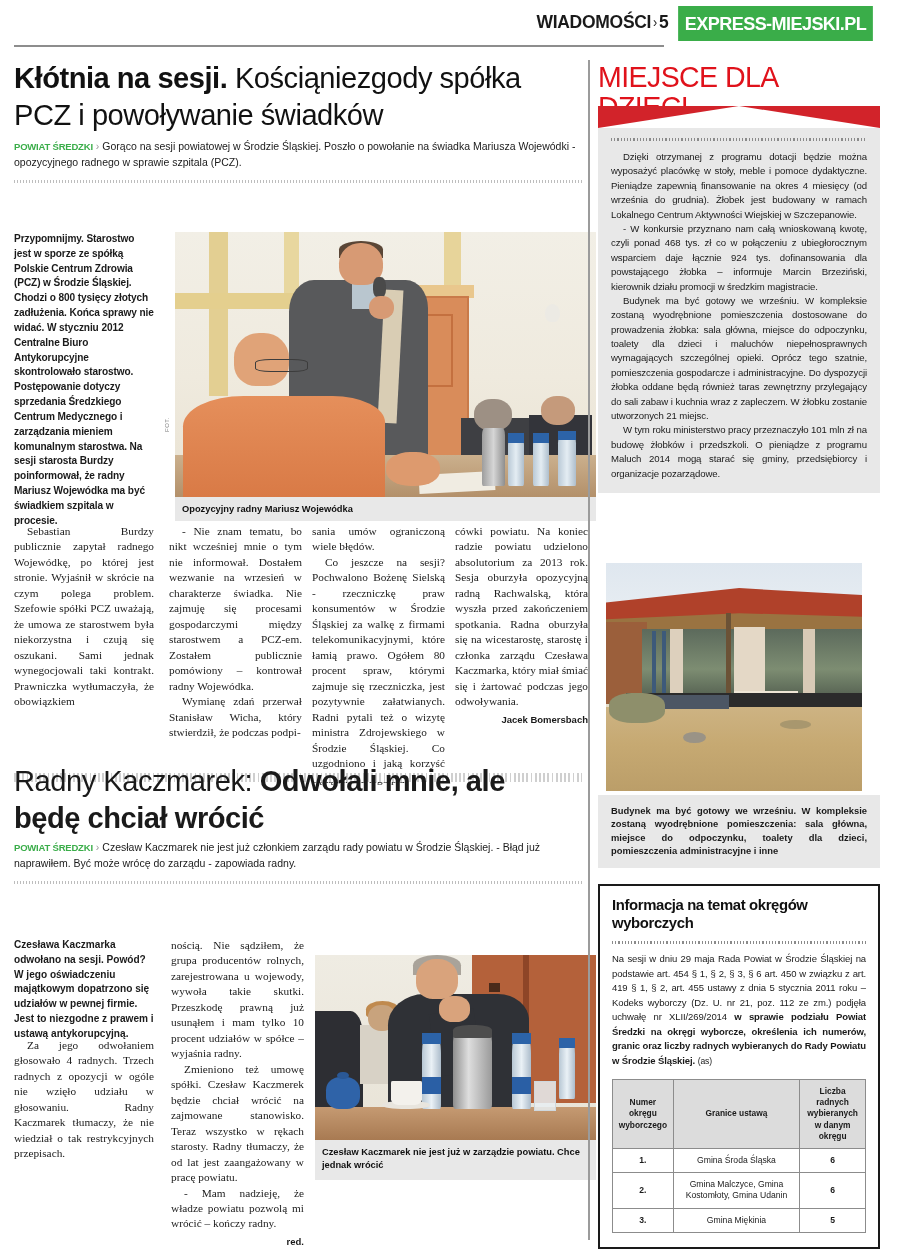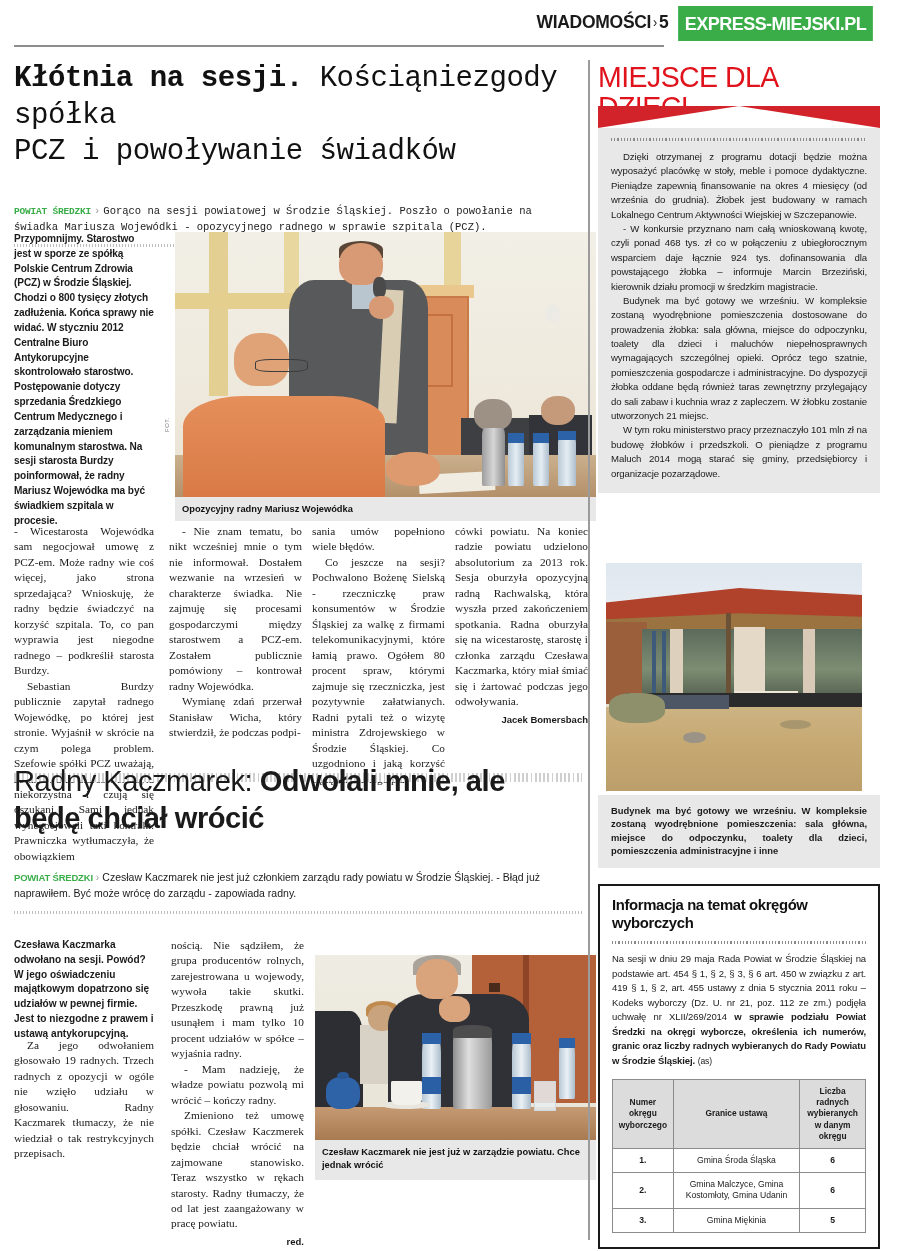--- a/index.html
+++ b/index.html
@@ -61,37 +61,36 @@
     left: 14px; top: 45px;
     width: 650px; height: 2px;
     background: #8d8d8d;
   }
 
   
   .main-col {
     position: absolute;
     left: 14px; top: 60px;
     width: 568px;
-    font-family: Liberation Mono, monospace;
   }
 
   .headline1 {
     font-size: 30px;
     line-height: 1.22;
     letter-spacing: -0.5px;
     color: #111;
     margin: 0 0 6px 0;
     font-weight: normal;
     transform: scaleX(0.97);
     transform-origin: left top;
   }
   .headline1 .hl-bold { font-weight: bold; }
 
   .kicker-row {
-    margin-top: 34px;
+    margin-top: 4px;
     font-size: 10.5px;
     line-height: 1.5;
     color: #1a1a1a;
   }
   .kicker-tag {
     color: #3aad49;
     font-weight: bold;
     font-size: 9.5px;
     letter-spacing: -0.2px;
   }
@@ -529,31 +528,30 @@
       <div class="p1-man-sit-body"></div>
       <div class="p1-man-sit-head"></div>
       <div class="p1-glasses"></div>
       <div class="p1-man-sit-hands"></div>
     </div>
   </div>
   <div class="photo-credit">FOT.</div>
   <div class="a1-photo-caption">Opozycyjny radny Mariusz Wojewódka</div>
 
   <div class="a1-c2 serif-col">
-    <p class="noind">- Wicestarosta Wojewódka sam negocjował umowę z PCZ-em. Może radny wie coś więcej, jako strona sprzedająca? Wnioskuję, że radny będzie świadczyć na korzyść szpitala. To, co pan wyprawia jest niegodne radnego – podkreślił starosta Burdzy.</p>
     <p>Sebastian Burdzy publicznie zapytał radnego Wojewódkę, po której jest stronie. Wyjaśnił w skrócie na czym polega problem. Szefowie spółki PCZ uważają, że umowa ze starostwem była niekorzystna i czują się oszukani. Sami jednak wynegocjowali taki kontrakt. Prawniczka wytłumaczyła, że obowiązkiem</p>
   </div>
 
   <div class="a1-c3 serif-col">
     <p>- Nie znam tematu, bo nikt wcześniej mnie o tym nie informował. Dostałem wezwanie na wrzesień w charakterze świadka. Nie zajmuję się procesami gospodarczymi między starostwem a PCZ-em. Zostałem publicznie pomówiony – kontrował radny Wojewódka.</p>
     <p>Wymianę zdań przerwał Stanisław Wicha, który stwierdził, że podczas podpi-</p>
   </div>
 
   <div class="a1-c4 serif-col">
-    <p class="noind">sania umów popełniono wiele błędów.</p>
+    <p class="noind">sania umów ograniczoną wiele błędów.</p>
     <p>Co jeszcze na sesji? Pochwalono Bożenę Sielską - rzeczniczkę praw konsumentów w Środzie Śląskiej za walkę z firmami telekomunikacyjnymi, które łamią prawo. Ogółem 80 procent spraw, którymi zajmuje się rzeczniczka, jest pozytywnie załatwianych. Radni pytali też o wizytę ministra Zdrojewskiego w Środzie Śląskiej. Co uzgodniono i jaką korzyść będą mieć z tego pla-</p>
   </div>
 
   <div class="a1-c5 serif-col">
     <p class="noind">cówki powiatu. Na koniec radzie powiatu udzielono absolutorium za 2013 rok. Sesja oburzyła opozycyjną radną Rachwalską, która wyszła przed zakończeniem spotkania. Radna oburzyła się na wicestarostę, starostę i członka zarządu Czesława Kaczmarka, który miał śmiać się i żartować podczas jego odwoływania.</p>
     <div class="byline">Jacek Bomersbach</div>
   </div>
 </div>
 
 <div class="thickdot"></div>
@@ -567,27 +565,27 @@
   <div class="kicker-row">
     <span class="kicker-tag">POWIAT ŚREDZKI</span><span class="kicker-arrow">›</span><span>Czesław Kaczmarek nie jest już członkiem zarządu rady powiatu w Środzie Śląskiej. - Błąd już naprawiłem. Być może wrócę do zarządu - zapowiada radny.</span>
   </div>
   <div class="dotrule"></div>
 </div>
 
 <div class="art2-body">
   <div class="a2-lead">Czesława Kaczmarka odwołano na sesji. Powód? W jego oświadczeniu majątkowym dopatrzono się udziałów w pewnej firmie. Jest to niezgodne z prawem i ustawą antykorupcyjną.</div>
 
   <div class="a2-c1 serif-col">
-    <p>Za jego odwołaniem głosowało 19 radnych. Trzech radnych z opozycji w ogóle nie wzięło udziału w głosowaniu. Radny Kaczmarek tłumaczy, że nie wiedział o tak restrykcyjnych przepisach.</p>
+    <p>Za jego odwołaniem głosowało 4 radnych. Trzech radnych z opozycji w ogóle nie wzięło udziału w głosowaniu. Radny Kaczmarek tłumaczy, że nie wiedział o tak restrykcyjnych przepisach.</p>
   </div>
 
   <div class="a2-c2 serif-col">
     <p class="noind">nością. Nie sądziłem, że grupa producentów rolnych, zarejestrowana u wojewody, wywoła takie skutki. Przeszkodę prawną już usunąłem i mam tylko 10 procent udziałów w spółce – wyjaśnia radny.</p>
+    <p>Zmieniono też umowę spółki. Czesław Kaczmerek będzie chciał wrócić na zajmowane stanowisko. Teraz wszystko w rękach starosty. Radny tłumaczy, że od lat jest zaangażowany w pracę powiatu.</p>
     <p>- Mam nadzieję, że władze powiatu pozwolą mi wrócić – kończy radny.</p>
-    <p>Zmieniono też umowę spółki. Czesław Kaczmerek będzie chciał wrócić na zajmowane stanowisko. Teraz wszystko w rękach starosty. Radny tłumaczy, że od lat jest zaangażowany w pracę powiatu.</p>
     <div class="byline">red.</div>
   </div>
 
   <div class="a2-photo">
     <div class="ph">
       <div class="p2-wall"></div>
       <div class="p2-doorR"></div>
         <div class="p2-doorseam"></div>
         <div class="p2-doorknob"></div>
       <div class="p2-l-body"></div>

